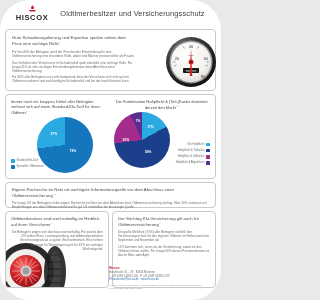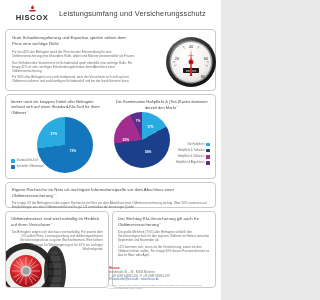--- a/index.html
+++ b/index.html
@@ -9,20 +9,21 @@
     font-family:"Liberation Sans",sans-serif;
     color:#4a4a4a;
     overflow:hidden;
   }
   .page{
     position:relative;
     width:221px;height:300px;
     background:#ffffff;
     box-sizing:border-box;
     padding:0;
+    border-radius:30px;
   }
 
   
   .header{
     position:relative;
     height:27px;
     display:flex;
     align-items:center;
     padding:0 6px;
     box-sizing:border-box;
@@ -214,21 +215,21 @@
   <div class="header">
     <div class="logo-wrap">
       <div class="logo-mark">
         <svg width="9" height="7" viewBox="0 0 18 14">
           <path d="M9 0 C10.2 3 12 3.6 12 6.2 C12 7.6 11 8.6 9 8.6 C7 8.6 6 7.6 6 6.2 C6 3.6 7.8 3 9 0 Z" fill="#cf1f2e"></path>
           <path d="M2 10.2 H16 L14.4 13 H3.6 Z" fill="#cf1f2e"></path>
         </svg>
       </div>
       <div class="logo-text">HISCOX</div>
     </div>
-    <div class="header-title">Leistungsumfang und Versicherungsschutz</div>
+    <div class="header-title">Oldtimerbesitzer und Versicherungsschutz</div>
   </div>
 
   <div class="card sec1">
     <div class="txtcol">
       <div class="card-h">
         <span>Gute Schadenregulierung und Expertise spielen neben dem Preis eine wichtige Rolle</span><span class="sup">*</span>
       </div>
       <div class="card-b" style="margin-top:3px">
         <p>Für fast 40% der Befragten spielt der Preis bei der Entscheidung für eine Oldtimerversicherung eine besonders Rolle, dabei sind Männer preissensibler als Frauen.</p>
         <p>Das Verhalten des Versicherers im Schadensfall spielt ebenfalls eine wichtige Rolle: Für knapp 41% ist sehr wichtiges Entscheidungskriterium beim Abschluss einer Oldtimerversicherung.</p>

